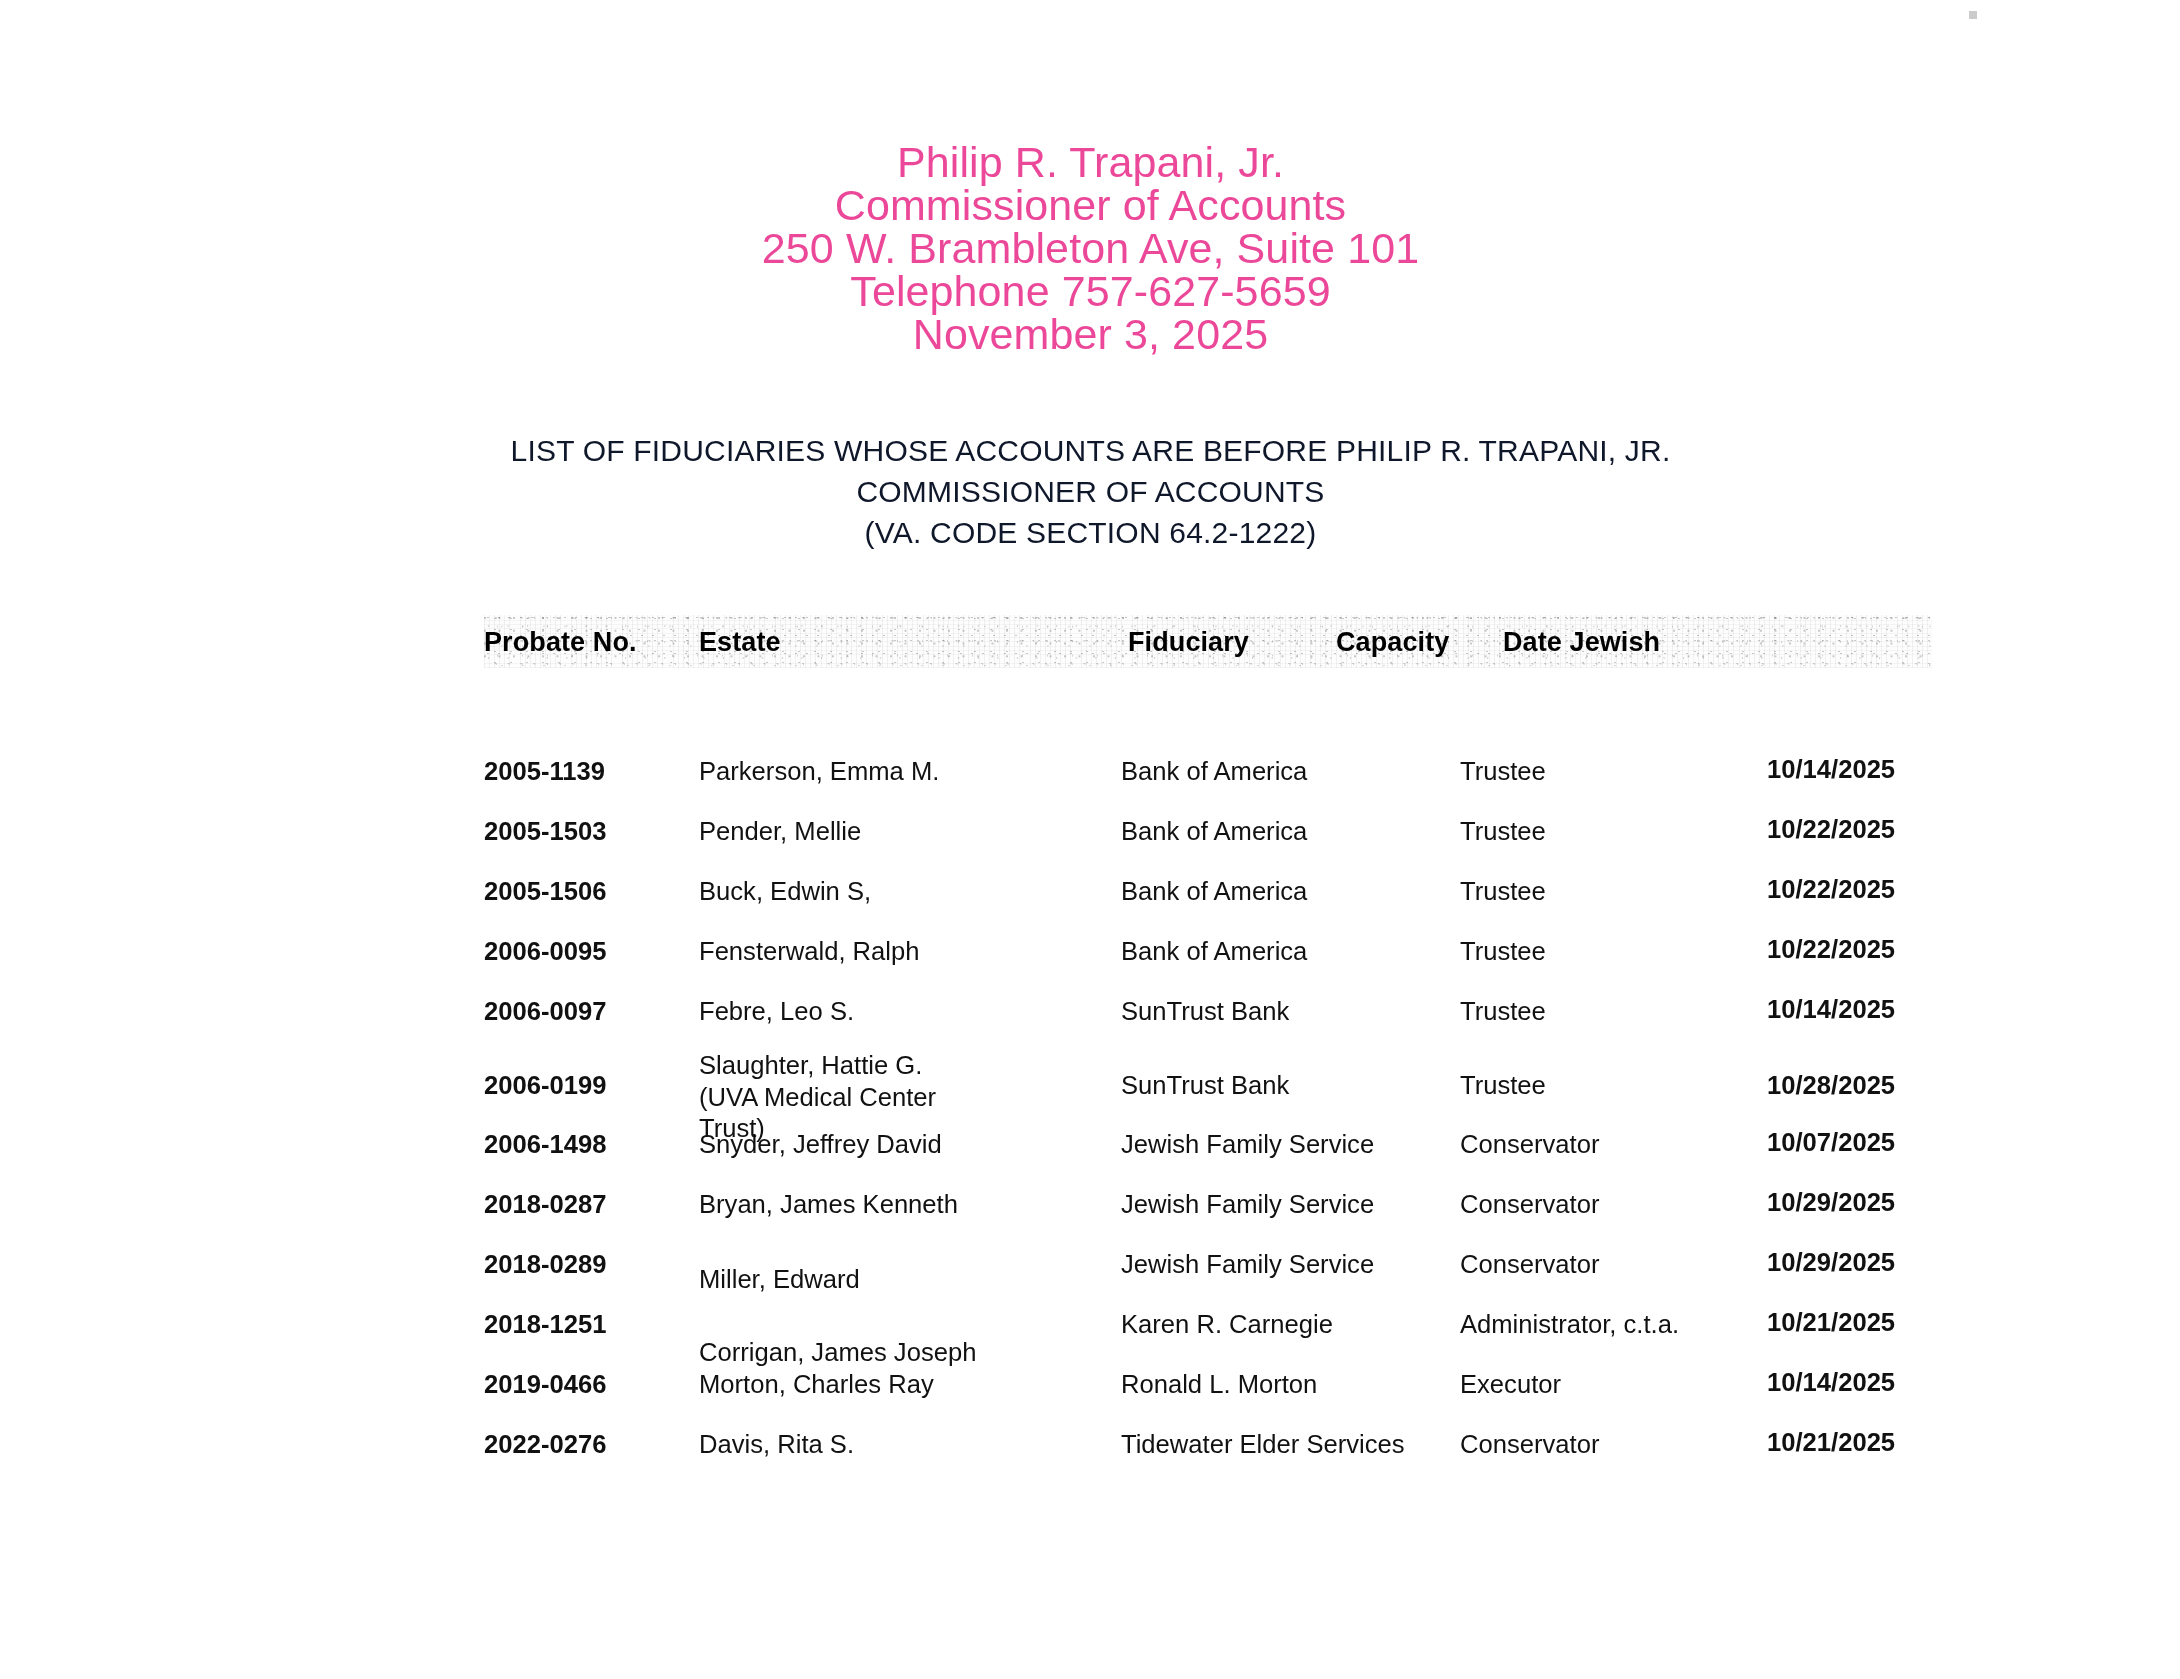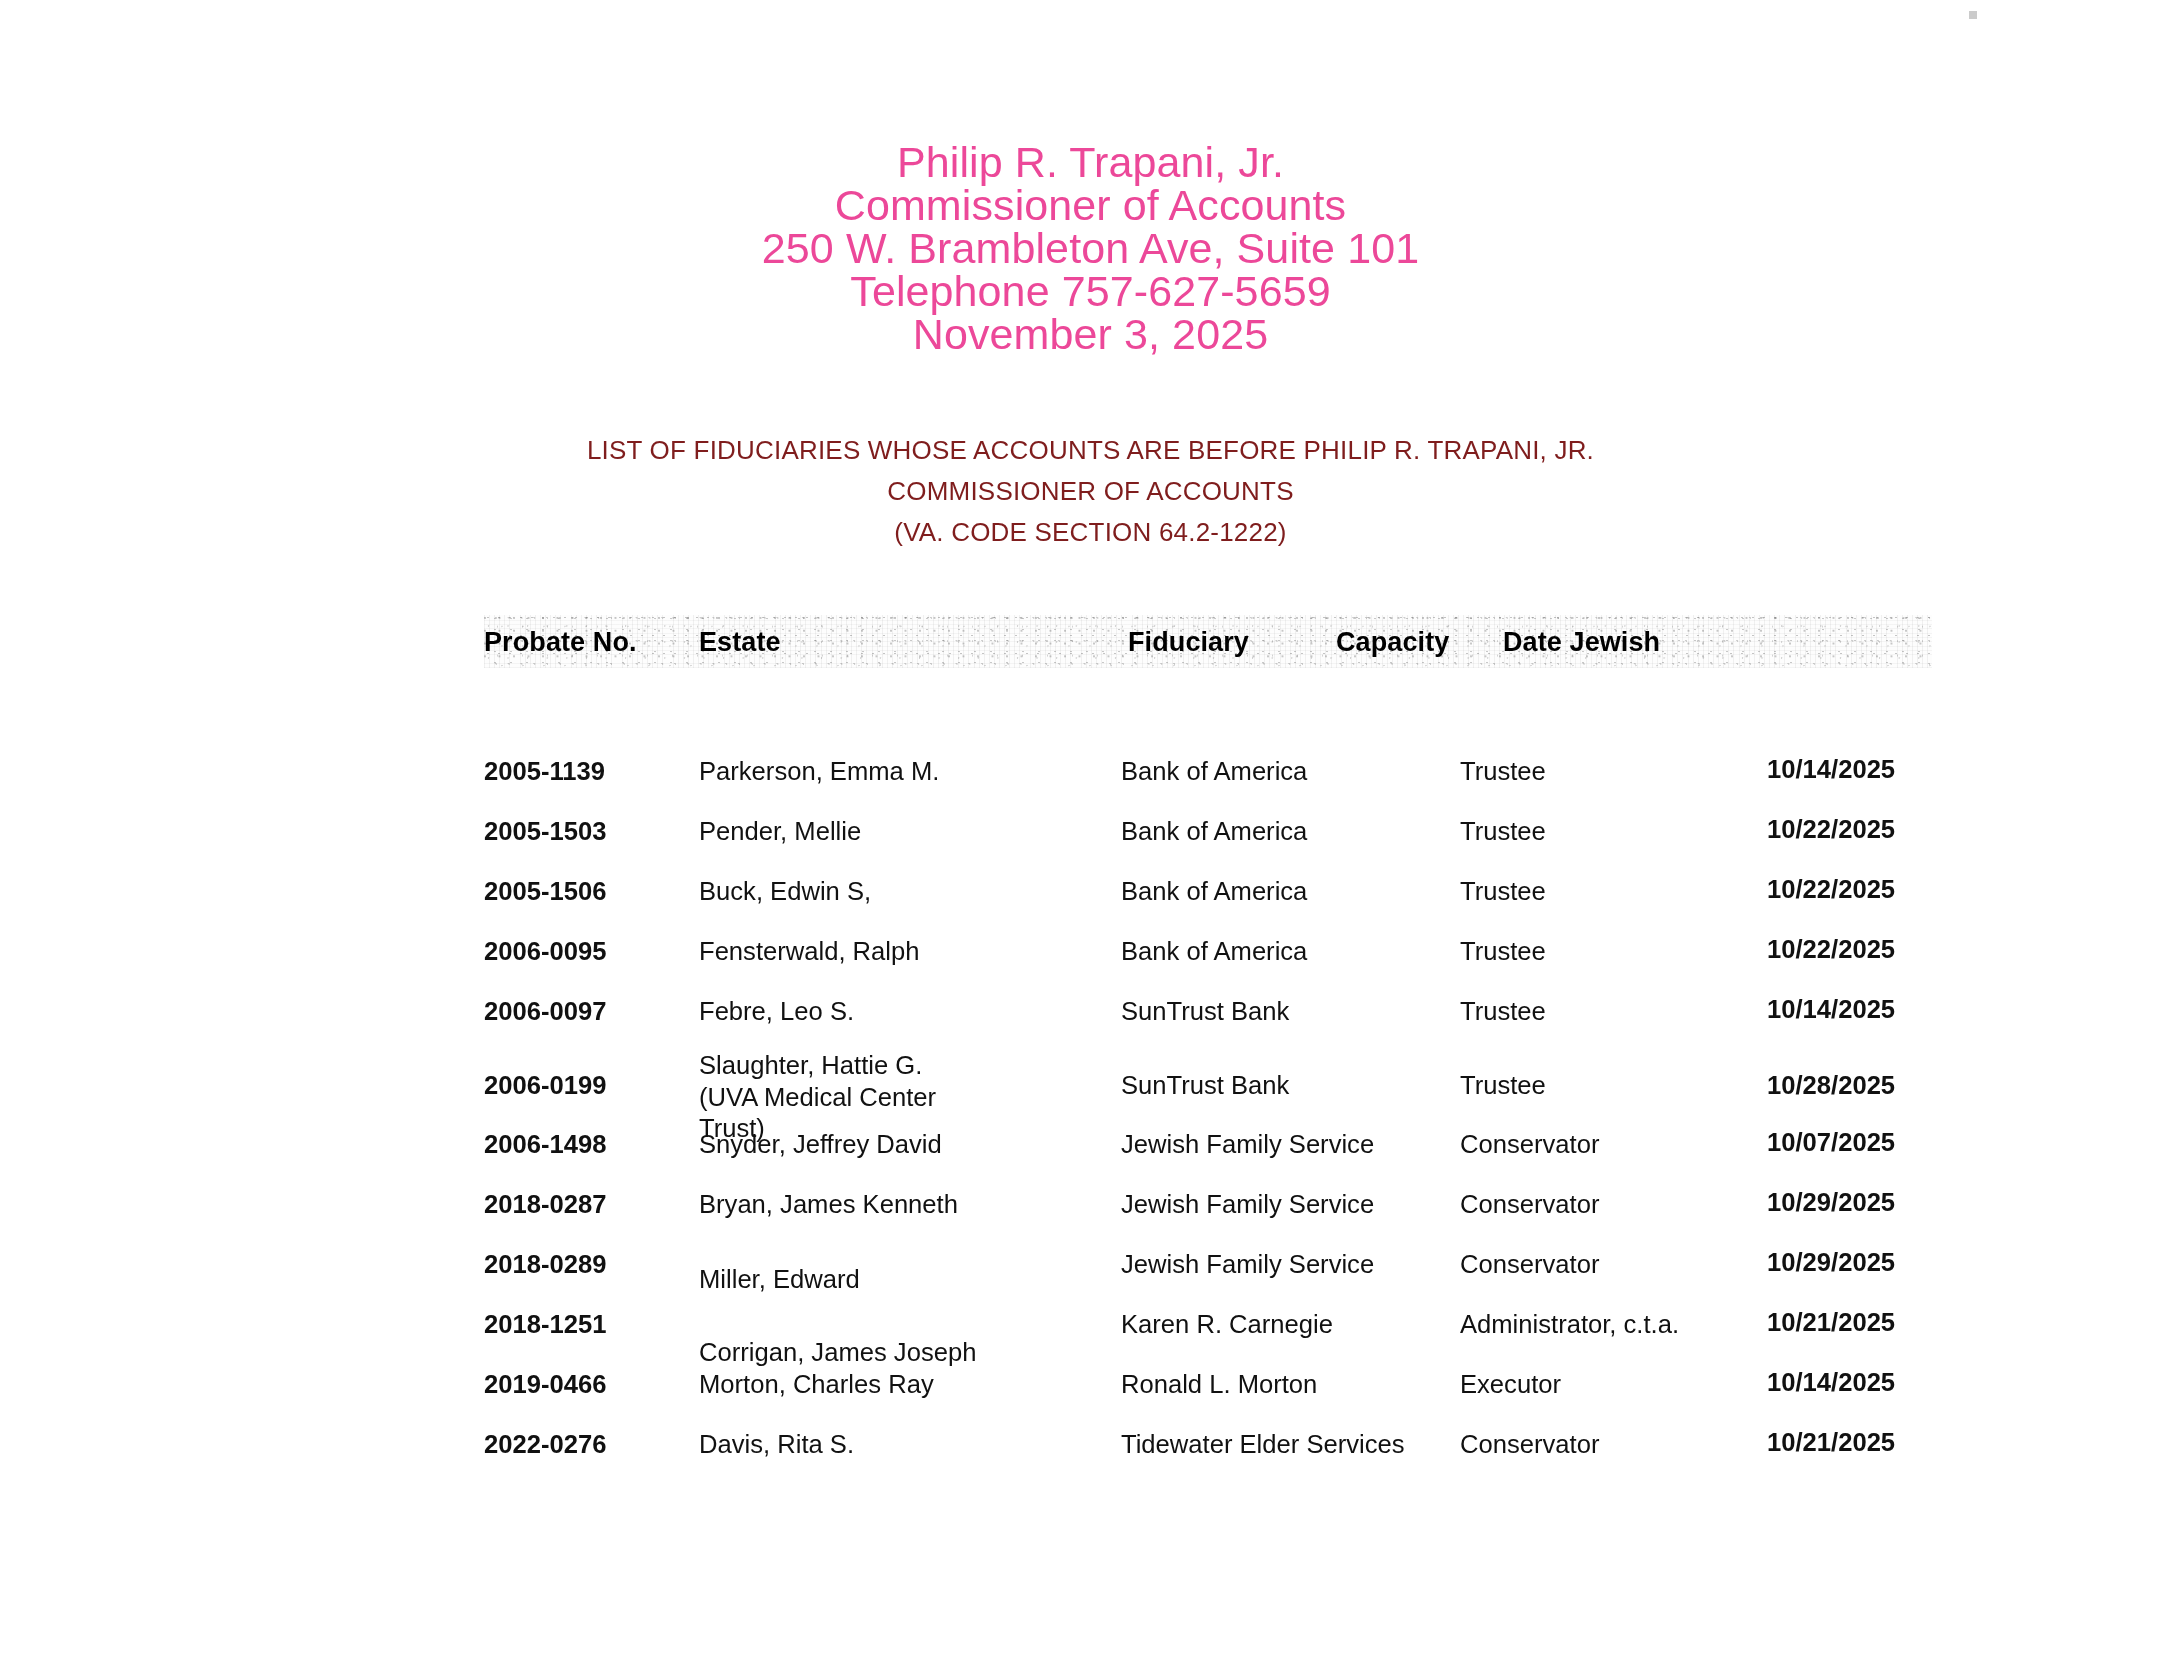--- a/index.html
+++ b/index.html
@@ -54,25 +54,25 @@
 
   
   .doc-title {
     position: absolute;
     left: 0;
     top: 430px;
     width: 2181px;
     text-align: center;
   }
   .doc-title .dt-line {
-    font-size: 26px;
+    font-size: 30px;
     line-height: 41px;
     font-weight: 400;
     letter-spacing: 0.2px;
-    color: #7f1d1d;
+    color: #0f172a;
     white-space: nowrap;
   }
 
   
   .table-wrap {
     position: absolute;
     left: 484px;
     top: 615px;
     width: 1448px;
   }

